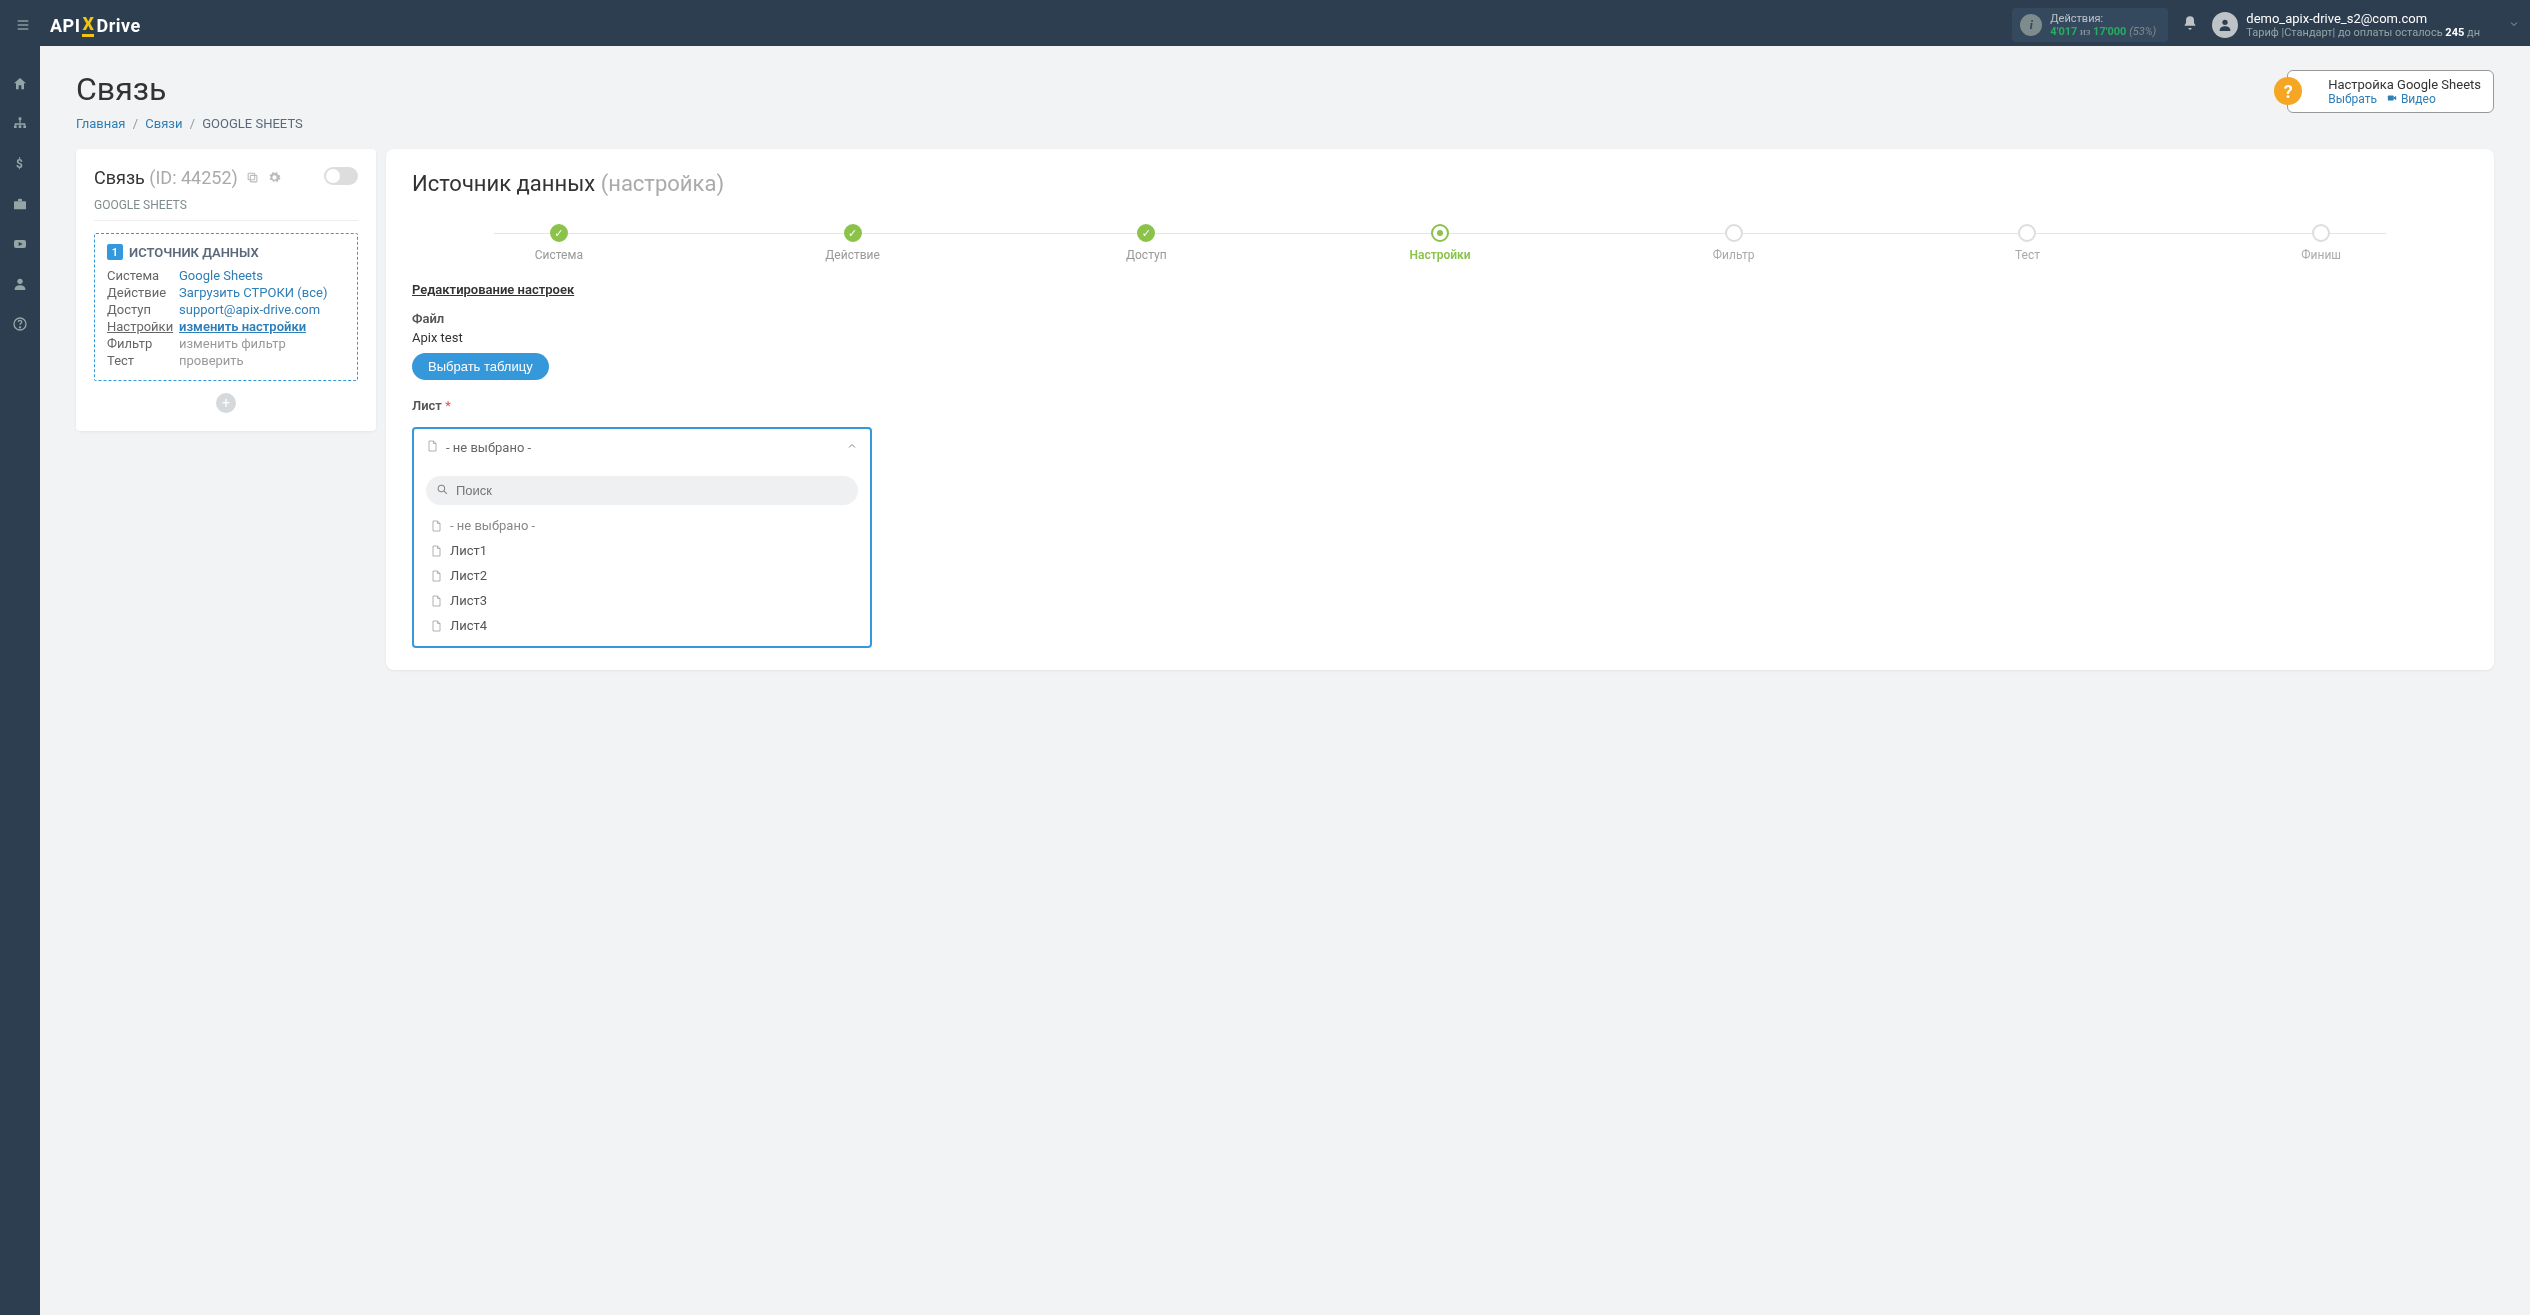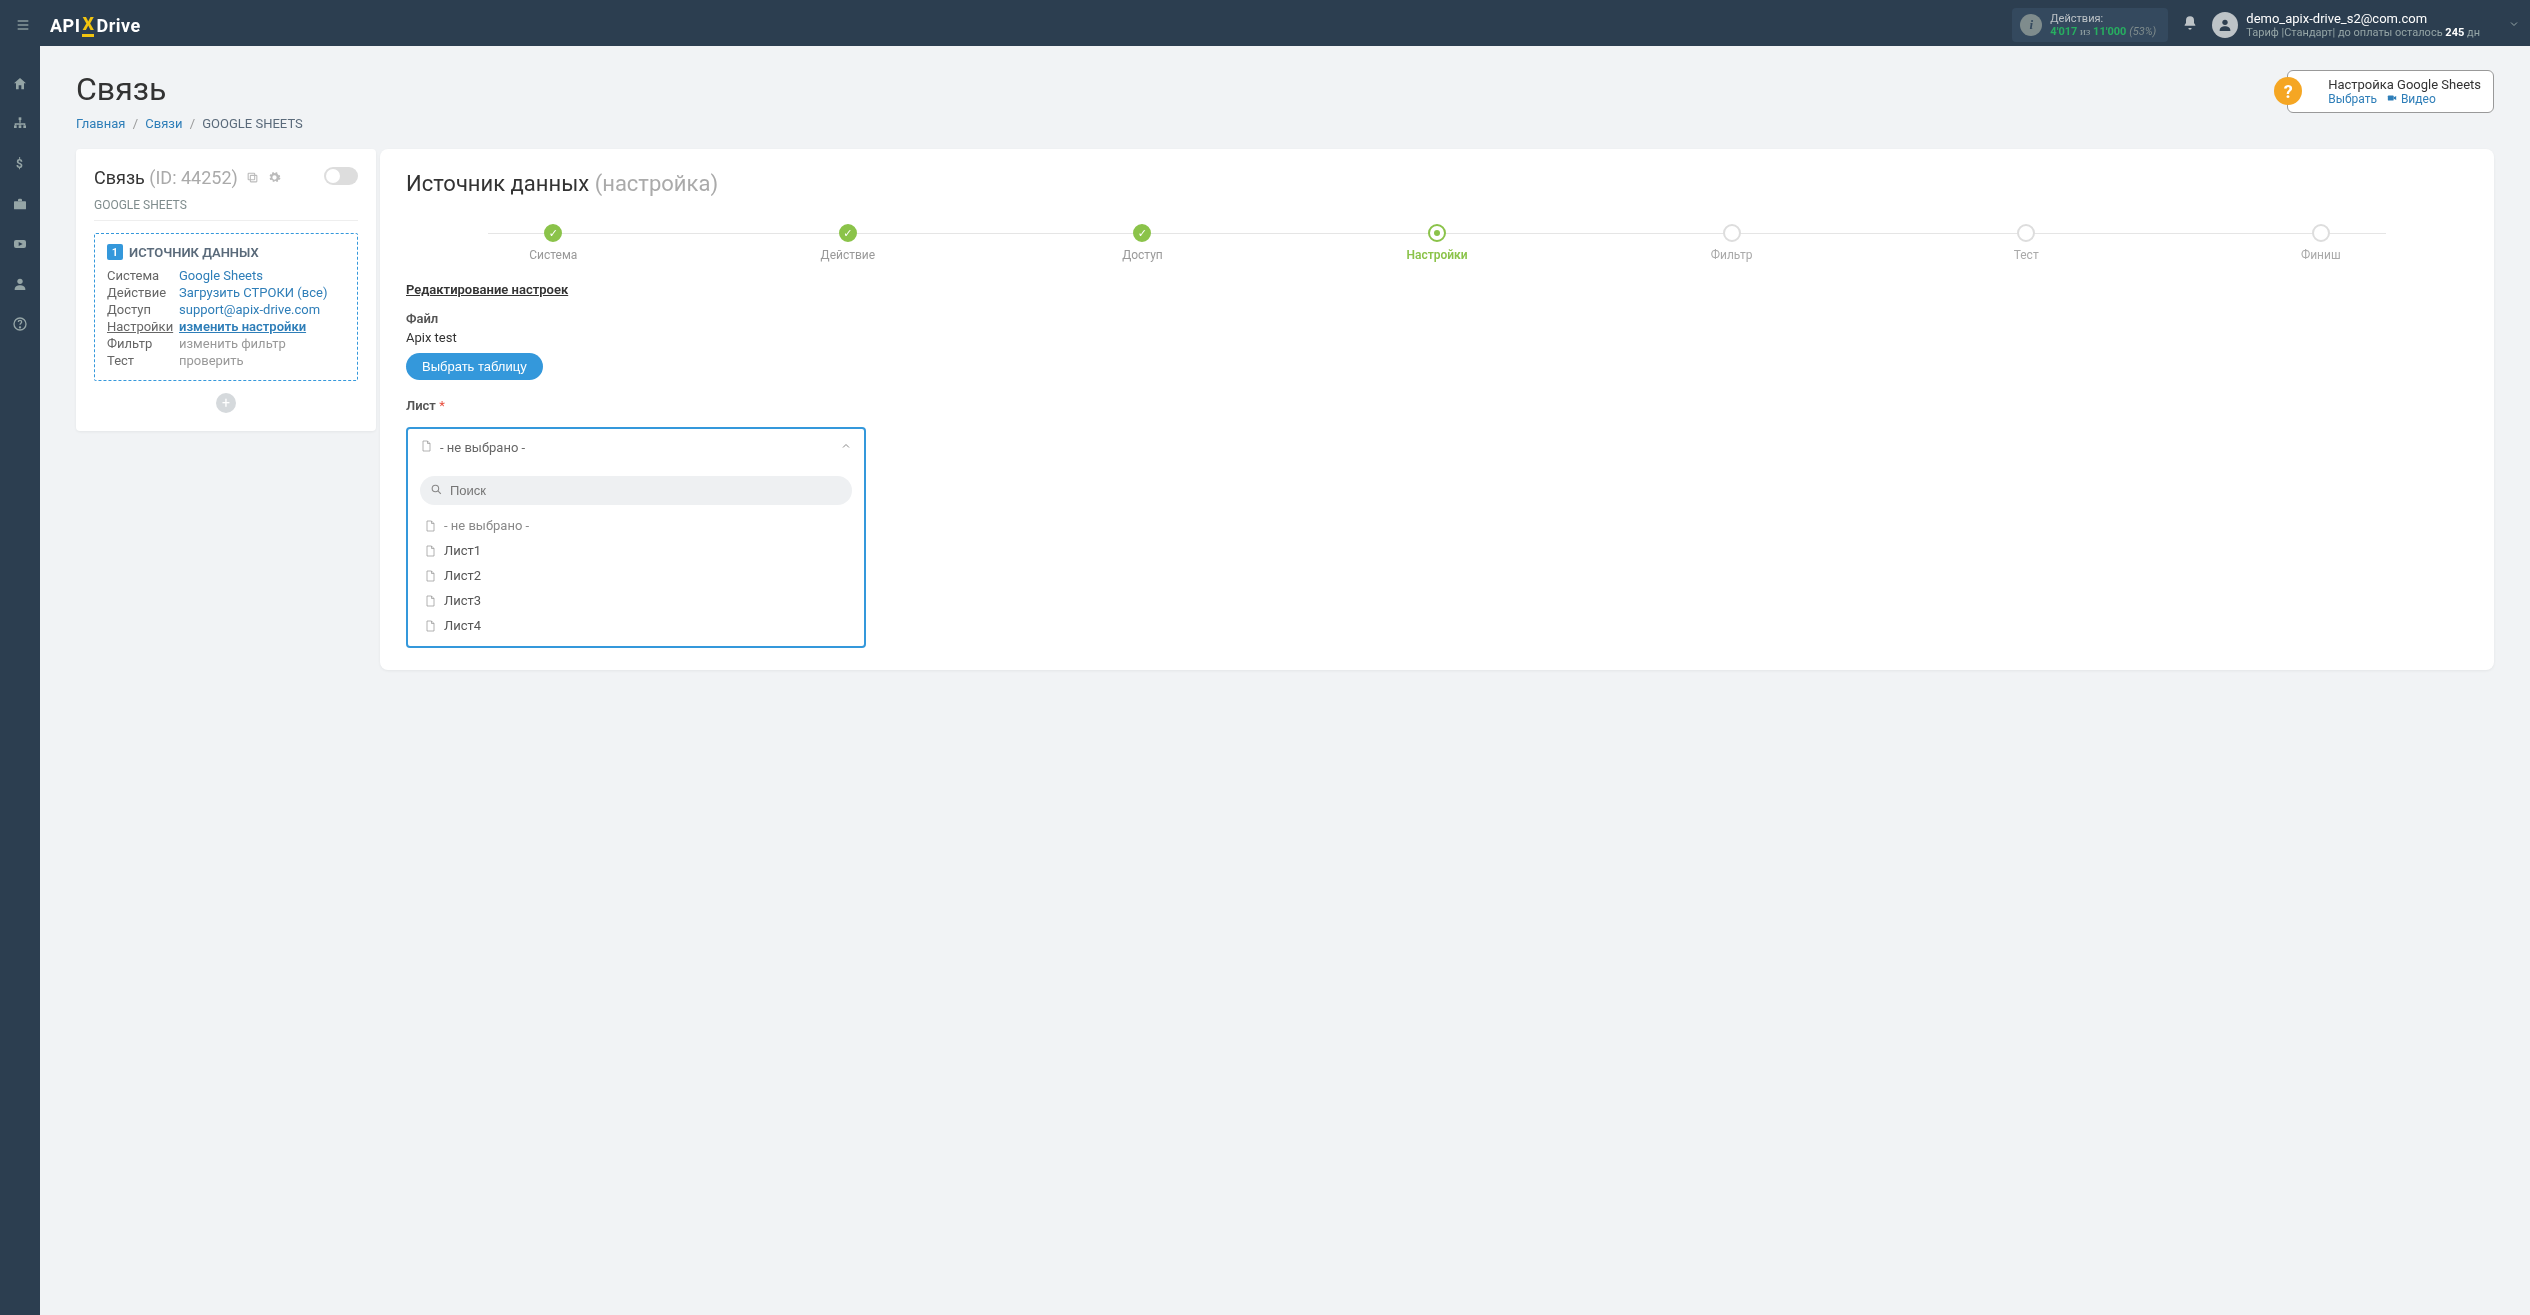--- a/index.html
+++ b/index.html
@@ -36,21 +36,21 @@
 .h1 { font-size: 32px; color: #333; font-weight: 400; }
 .breadcrumb { margin-top: 8px; color: #5a6a7a; font-size: 13px; }
 .breadcrumb a { color: #2e7eb8; text-decoration: none; }
 .breadcrumb .sep { color: #999; margin: 0 4px; }
 .helpbox { margin-left: auto; background: #fff; border: 1px solid #999; border-radius: 6px; padding: 6px 12px 6px 40px; position: relative; min-width: 150px; }
 .helpbox .q { position: absolute; left: -14px; top: 6px; width: 28px; height: 28px; border-radius: 50%; background: #f5a623; color: #fff; display: flex; align-items: center; justify-content: center; font-weight: bold; font-size: 18px; }
 .helpbox .t { color: #333; font-size: 13px; }
 .helpbox .links { font-size: 12px; }
 .helpbox .links a { color: #2e7eb8; text-decoration: none; }
 
-.cols { display: flex; gap: 4px; margin-top: 18px; align-items: flex-start; }
+.cols { display: flex; gap: 10px; margin-top: 18px; align-items: flex-start; }
 .leftcard { width: 300px; background: #fff; border-radius: 4px; box-shadow: 0 1px 3px rgba(0,0,0,.06); padding: 18px; }
 .leftcard .title { font-size: 18px; color: #333; }
 .leftcard .idtxt { color: #aaa; font-weight: 400; }
 .leftcard .title-icons { color: #bbb; margin-left: 4px; }
 .toggle { float: right; width: 34px; height: 18px; background: #ddd; border-radius: 9px; position: relative; }
 .toggle::after { content: ''; width: 14px; height: 14px; background: #fff; border-radius: 50%; position: absolute; top: 2px; left: 2px; }
 .subline { color: #7f8c8d; font-size: 12px; margin-top: 10px; border-bottom: 1px solid #eee; padding-bottom: 8px; }
 .srcbox { border: 1px dashed #3498db; border-radius: 2px; padding: 10px 12px; margin-top: 12px; font-size: 13px; }
 .srcbox .hdr { display:flex; align-items:center; gap:6px; color:#5a6a7a; font-weight:600; margin-bottom:8px; }
 .srcbox .hdr .num { display:inline-flex; align-items:center; justify-content:center; width:16px; height:16px; background:#3498db; color:#fff; font-size:11px; border-radius:2px; }
@@ -115,21 +115,21 @@
       <span>Drive</span>
   </div>
   <div class="nav-right">
     <div class="actions-badge">
       <div class="info-ic">i</div>
       <div class="act-body">
         <div class="l1">Действия:</div>
         <div>
           <span class="n1">4'017</span>
           <span class="iz">из</span>
-          <span class="n1">11'000</span>
+          <span class="n1">17'000</span>
           <span class="pct">(53%)</span>
         </div>
       </div>
     </div>
     <div class="bell">
       <svg class="ic" viewBox="0 0 24 24" fill="#bdc3c7">
           <path d="M12 2a6 6 0 00-6 6v4l-2 3v1h16v-1l-2-3V8a6 6 0 00-6-6zm0 20a2.5 2.5 0 002.5-2.5h-5A2.5 2.5 0 0012 22z"></path>
         </svg>
     </div>
     <div class="user-block">

